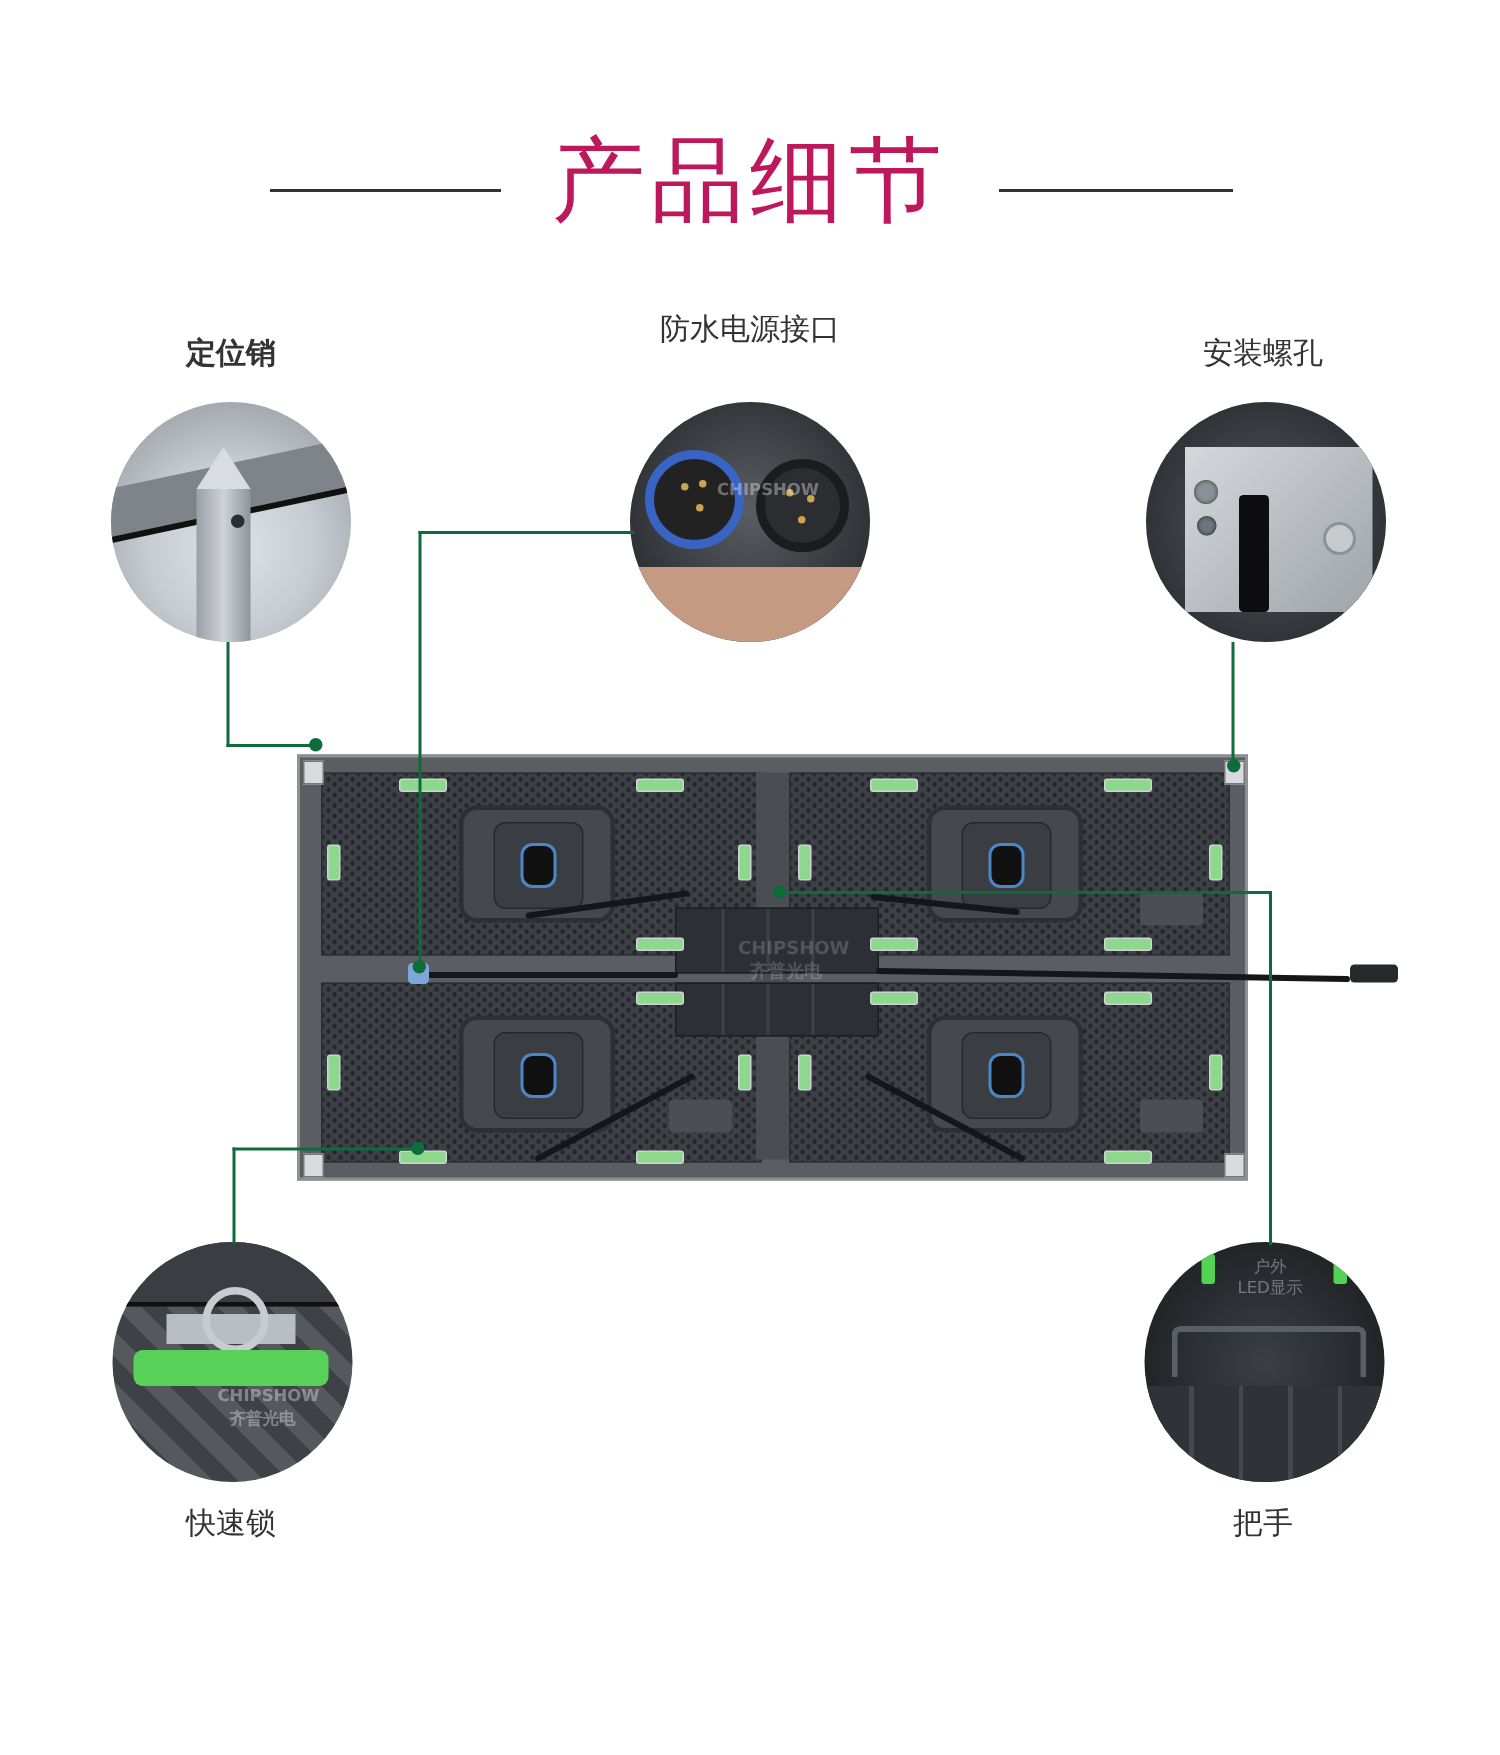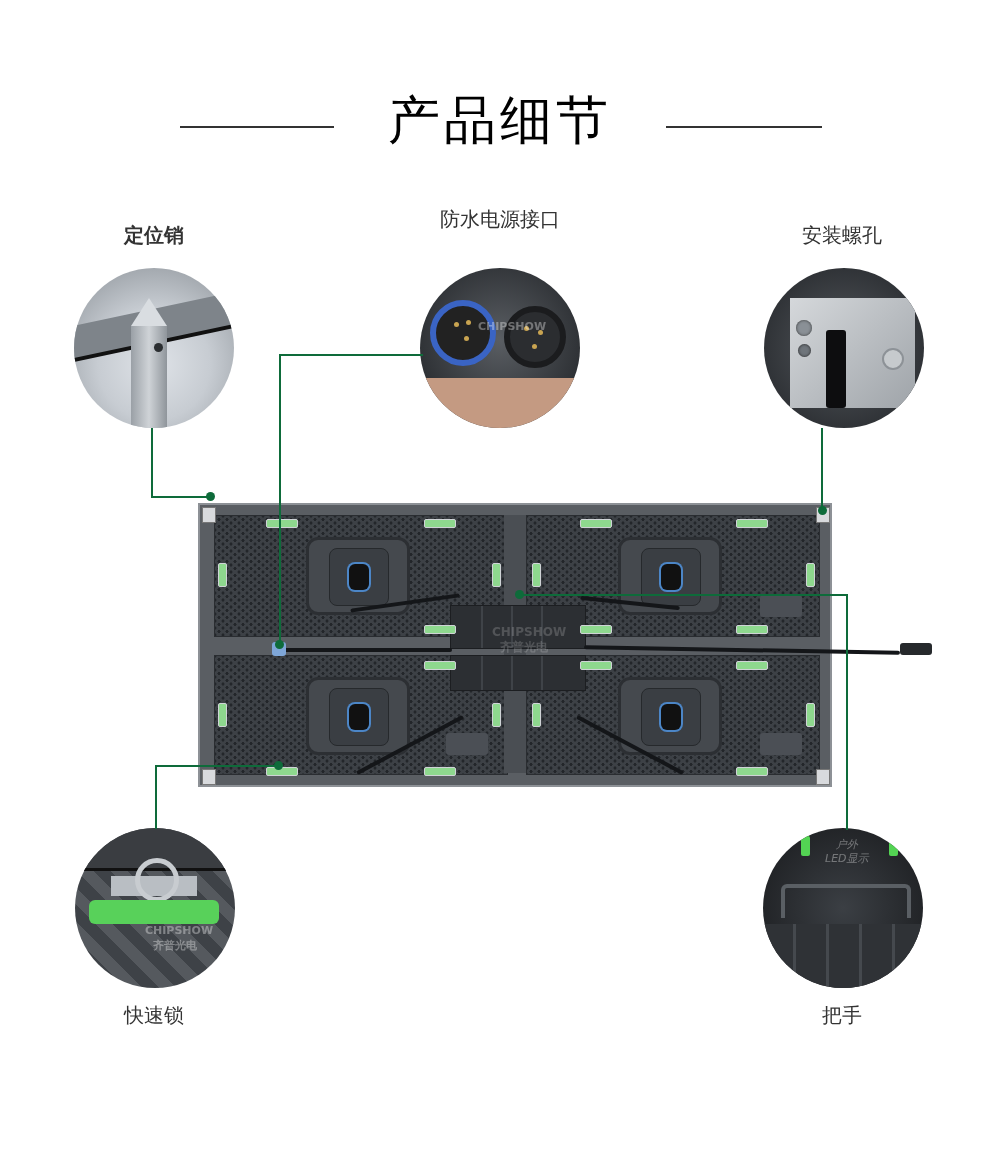--- a/index.html
+++ b/index.html
@@ -2,21 +2,21 @@
 <html><head>
 <meta charset="utf-8">
 <style>
   html, body { margin: 0; padding: 0; background: #ffffff; }
   body { width: 1000px; height: 1170px; position: relative; overflow: hidden;
          font-family: "DejaVu Sans", "Liberation Sans", sans-serif; color: #333; }
 
   
   .title-line { position: absolute; top: 126px; height: 2px; background: #333; }
   .title { position: absolute; left: 340px; top: 80px; width: 320px; text-align: center;
-           font-size: 52px; font-weight: 300; color: #000000; letter-spacing: 4px; line-height: 80px; }
+           font-size: 62px; font-weight: 300; color: #be185d; letter-spacing: 4px; line-height: 80px; }
 
   
   .label { position: absolute; font-size: 20px; color: #333; text-align: center; line-height: 26px; }
 
   
   .circle { position: absolute; width: 160px; height: 160px; border-radius: 50%; overflow: hidden; }
 
   
   .line { position: absolute; background: #0e6b3a; }
   .dot { position: absolute; width: 9px; height: 9px; border-radius: 50%; background: #0e6b3a; }
@@ -91,21 +91,21 @@
 </style>
 </head>
 <body>
 
 <div class="title-line" style="left:180px; width:154px;"></div>
 <div class="title">产品细节</div>
 <div class="title-line" style="left:666px; width:156px;"></div>
 
 <div class="label" style="left:94px; top:222px; width:120px;font-weight:bold;">定位销</div>
 <div class="label" style="left:420px; top:206px; width:160px;">防水电源接口</div>
-<div class="label" style="left:762px; top:222px; width:120px;text-align:right;">安装螺孔</div>
+<div class="label" style="left:782px; top:222px; width:120px;">安装螺孔</div>
 
 <div class="circle c-pin" style="left:74px; top:268px;">
   <div class="band"></div>
     <div class="edge"></div>
   <div class="shaft"></div>
     <div class="cone"></div>
     <div class="hole"></div>
 </div>
 
 <div class="circle c-power" style="left:420px; top:268px;">
@@ -131,21 +131,21 @@
 
 <div class="circle c-lock" style="left:75px; top:828px;">
   <div class="topbar"></div>
   <div class="plate"></div>
   <div class="ring"></div>
   <div class="lever"></div>
   <div class="wm-sm" style="left:70px; top:96px;">CHIPSHOW</div>
   <div class="wm-sm" style="left:78px; top:110px;">齐普光电</div>
 </div>
 
-<div class="circle c-handle" style="left:763px; top:828px;font-style:italic;">
+<div class="circle c-handle" style="left:763px; top:828px;">
   <div class="g1"></div>
     <div class="g2"></div>
   <div class="txt">
     <div>户外</div>
     <div>LED显示</div>
   </div>
   <div class="bar"></div>
   <div class="body"></div>
 </div>
 

